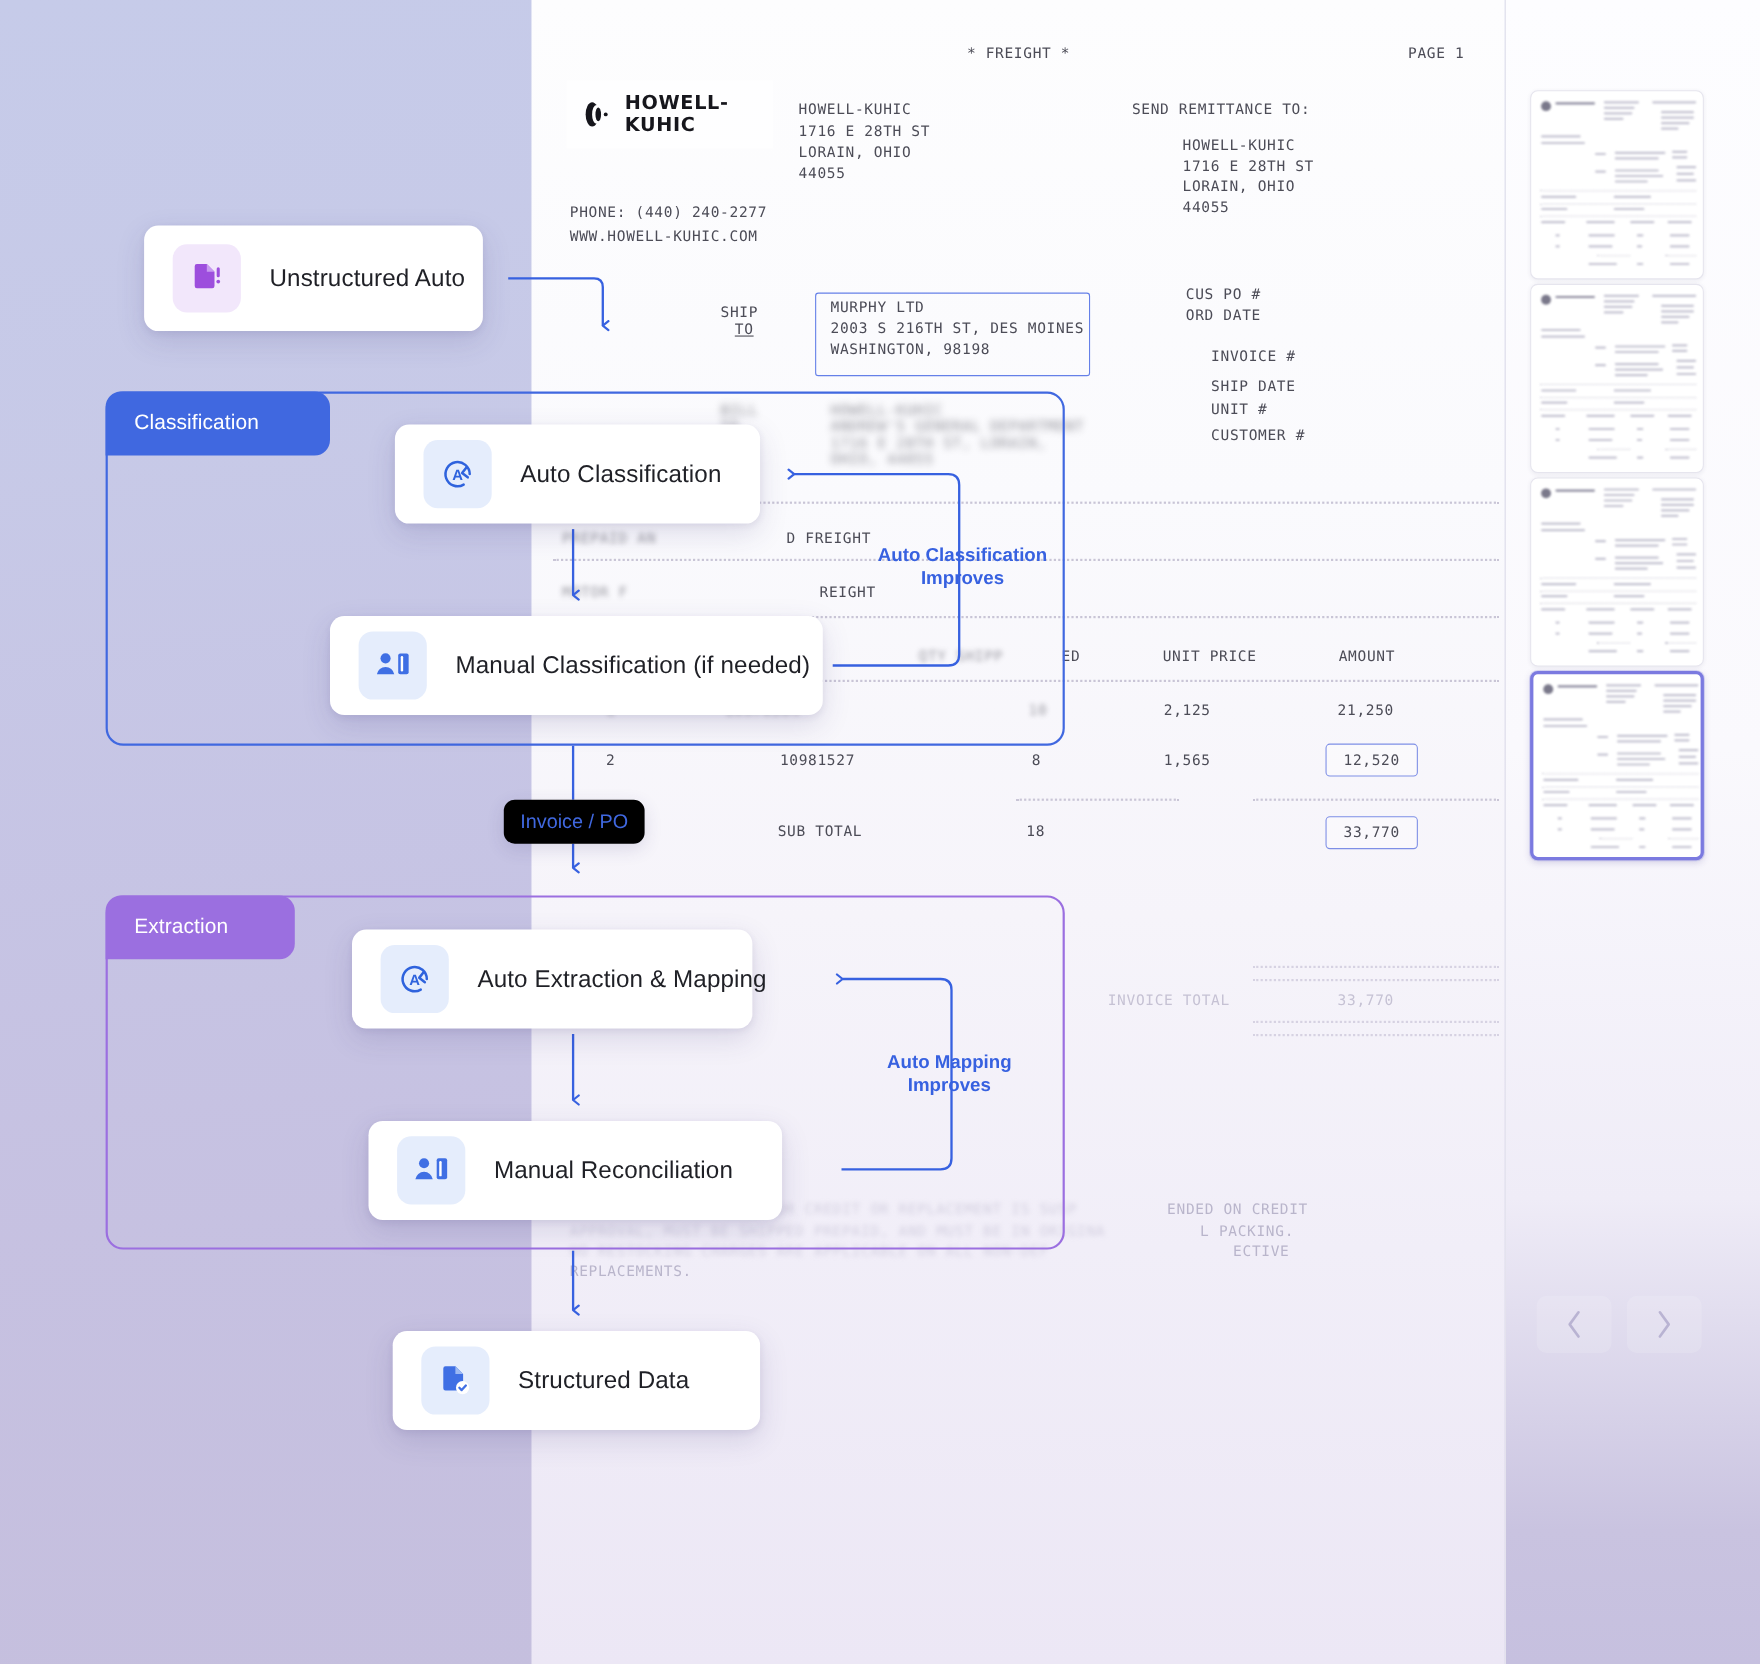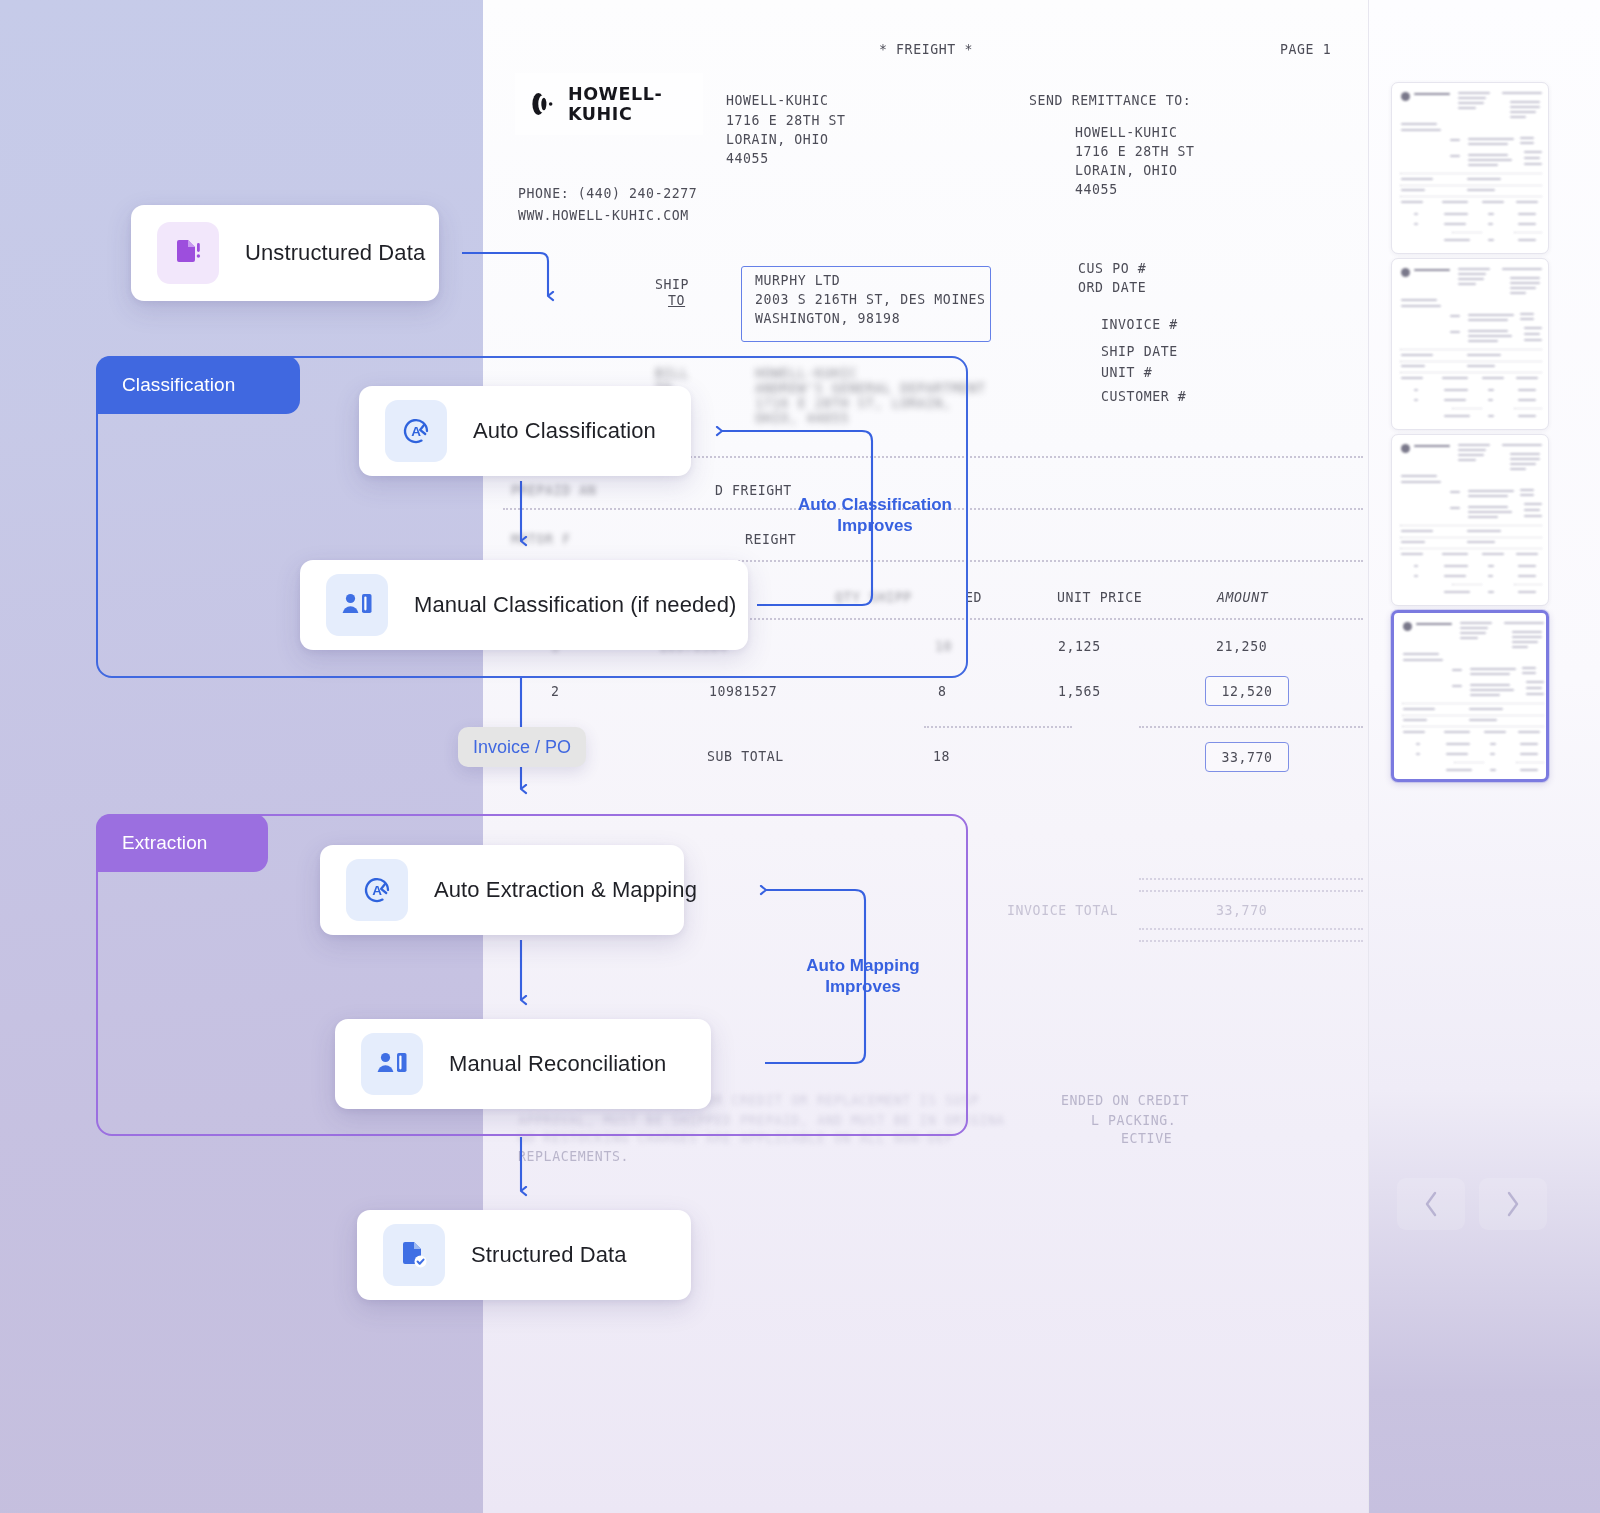--- a/index.html
+++ b/index.html
@@ -150,21 +150,21 @@
 
   #card-unstructured { left: 131px; top: 205px; width: 308px; height: 96px; }
   #card-auto-class   { left: 359px; top: 386px; width: 332px; height: 90px; }
   #card-manual-class { left: 300px; top: 560px; width: 448px; height: 90px; }
   #card-auto-extract { left: 320px; top: 845px; width: 364px; height: 90px; }
   #card-manual-recon { left: 335px; top: 1019px; width: 376px; height: 90px; }
   #card-structured   { left: 357px; top: 1210px; width: 334px; height: 90px; }
 
   .pill {
     position: absolute;
-    background: #e5e5e5; border-radius: 10px;
+    background: #000000; border-radius: 10px;
     box-shadow: 0 5px 16px rgba(58,52,120,.14);
     display: flex; align-items: center; justify-content: center;
     color: #4068e0; font-size: 18px; white-space: nowrap;
   }
   #pill-invoice-po { left: 458px; top: 727px; width: 128px; height: 40px; }
 
   .loop-label {
     position: absolute;
     color: #3761e0; font-size: 17px; font-weight: bold;
     text-align: center; line-height: 1.25; white-space: pre-line;
@@ -234,21 +234,21 @@
     <div class="dotted-rule" style="left:20px; top:508px; width:860px;"></div>
     <div class="doc-line blur-mid" style="left:28px; top:532px;">MOTOR F</div>
     <div class="doc-line" style="left:262px; top:532px;">REIGHT</div>
     <div class="dotted-rule" style="left:20px; top:560px; width:860px;"></div>
 
     <div class="doc-line blur-mid" style="left:28px; top:590px;">ITEM NO.</div>
     <div class="doc-line blur-mid" style="left:176px; top:590px;">PART NO.</div>
     <div class="doc-line blur-mid" style="left:352px; top:590px;">QTY SHIPP</div>
     <div class="doc-line" style="left:482px; top:590px;">ED</div>
     <div class="doc-line" style="left:574px; top:590px;">UNIT PRICE</div>
-    <div class="doc-line" style="left:734px; top:590px;font-style:italic;">AMOUNT</div>
+    <div class="doc-line" style="left:734px; top:590px;">AMOUNT</div>
     <div class="dotted-rule" style="left:20px; top:618px; width:860px;"></div>
 
     <div class="doc-line blur-mid" style="left:68px; top:639px;">1</div>
     <div class="doc-line blur-mid" style="left:176px; top:639px;">10970504</div>
     <div class="doc-line blur-mid" style="left:452px; top:639px;">10</div>
     <div class="doc-line" style="left:575px; top:639px;">2,125</div>
     <div class="doc-line" style="left:733px; top:639px;">21,250</div>
 
     <div class="doc-line" style="left:68px;  top:684px;">2</div>
     <div class="doc-line" style="left:226px; top:684px;">10981527</div>
@@ -554,21 +554,21 @@
 
   <div id="card-unstructured" class="node-card">
     <div class="node-icon violet">
       <svg width="30" height="32" viewBox="0 0 30 32">
         <path d="M4 3 h11 l7 7 v13 a2 2 0 0 1 -2 2 H6 a2 2 0 0 1 -2 -2 V5 a2 2 0 0 1 2 -2 z" fill="#9d4edd"></path>
         <path d="M15 3 v7 h7 z" fill="#c89af0"></path>
         <rect x="24" y="6" width="2.8" height="9" rx="1.4" fill="#9d4edd"></rect>
         <circle cx="25.4" cy="19" r="1.7" fill="#9d4edd"></circle>
       </svg>
     </div>
-    <div class="node-label">Unstructured Data</div>
+    <div class="node-label">Unstructured Auto</div>
   </div>
 
   <div id="card-auto-class" class="node-card">
     <div class="node-icon blue">
       <svg width="32" height="32" viewBox="0 0 32 32">
         <path d="M27 16 A11 11 0 1 0 21.5 25.6" fill="none" stroke="#2f63dd" stroke-width="2.3" stroke-linecap="round"></path>
         <path d="M27 9.5 V16 H20.6" fill="none" stroke="#2f63dd" stroke-width="2.3" stroke-linecap="round" stroke-linejoin="round" transform="rotate(128 23.8 13.8)"></path>
         <text x="16" y="21" font-family="'Liberation Sans', sans-serif" font-size="13.5" font-weight="bold" fill="#2f63dd" text-anchor="middle">A</text>
       </svg>
     </div>

